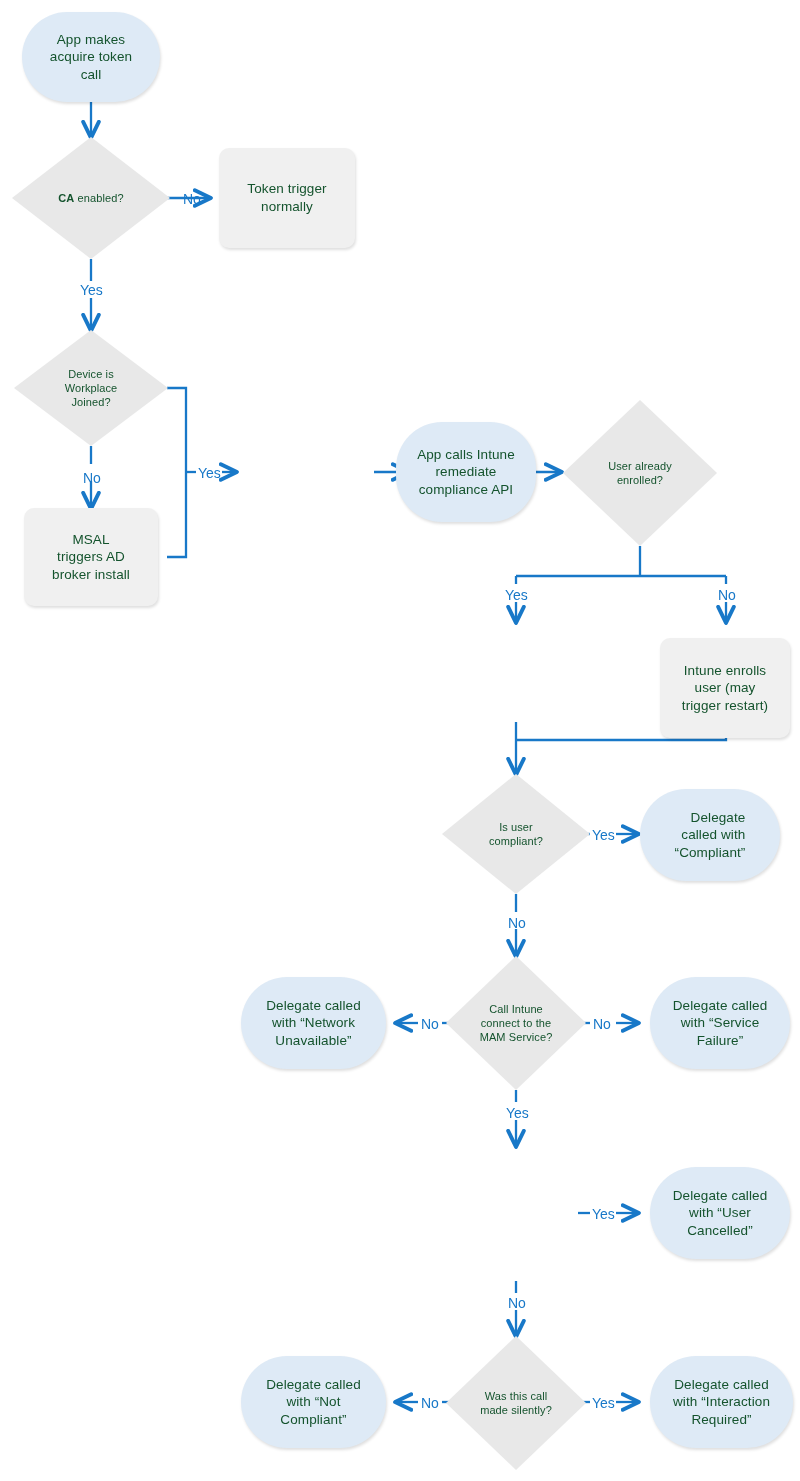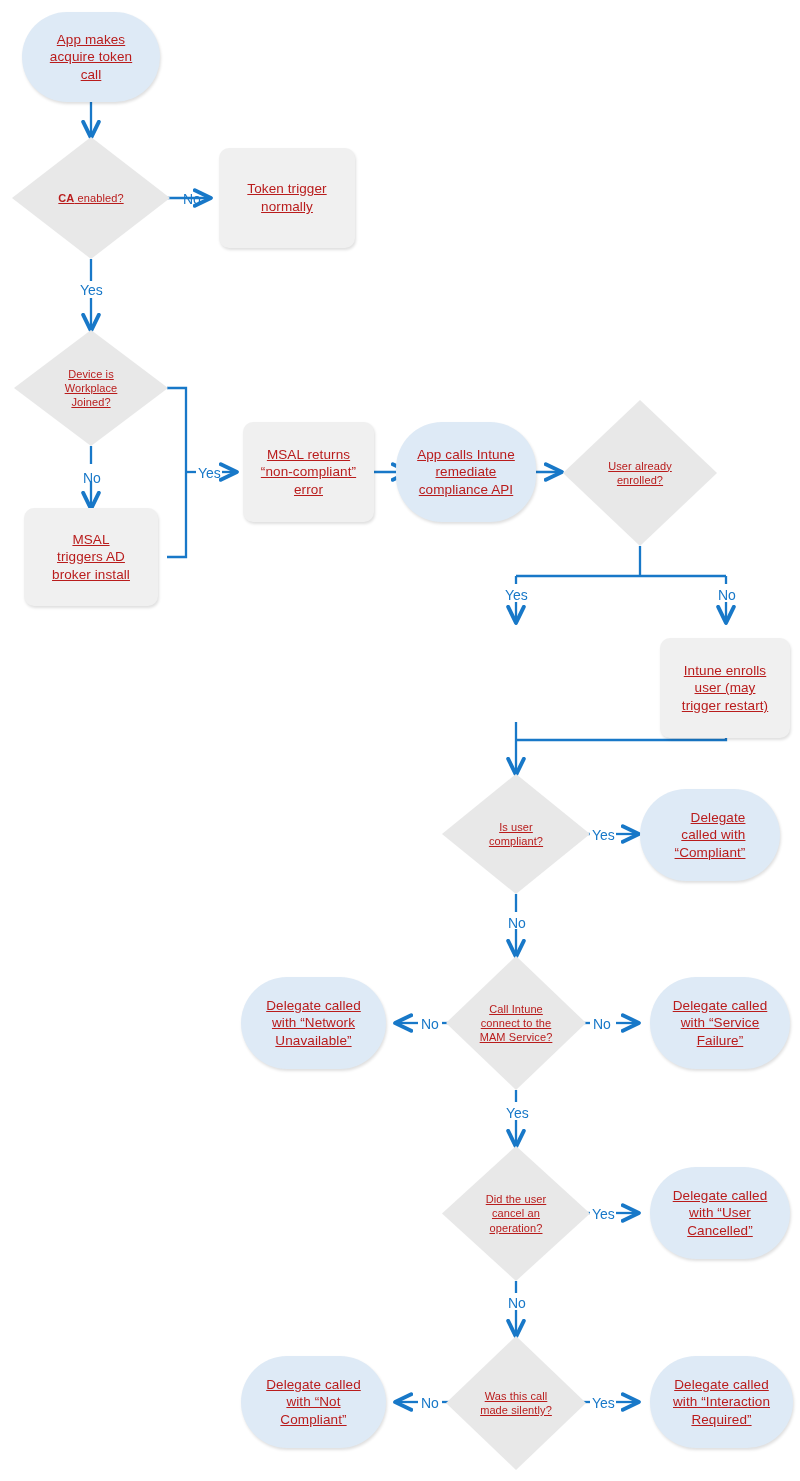--- a/index.html
+++ b/index.html
@@ -32,26 +32,25 @@
     display: flex;
     align-items: center;
     justify-content: center;
     text-align: center;
     box-sizing: border-box;
   }
   .node .txt {
     position: relative;
     z-index: 2;
     line-height: 1.30;
-    color: #b91c1c;
+    color: #14532d;
     font-size: 13.5px;
     padding: 0 6px;
     white-space: pre-line;
     letter-spacing: 0.1px;
-    text-decoration: underline;
   }
 
   
   .node.ellipse {
     background: #deeaf6;
     border-radius: 46px;
     box-shadow: 1px 2px 3px rgba(0,0,0,0.13);
   }
   
   .node.rect {
@@ -200,25 +199,20 @@
 broker install</span>
   </div>
 
   <div class="node diamond" style="left:14px; top:330px; width:154px; height:116px;">
     <span class="dia"></span>
     <span class="txt">Device is
 Workplace
 Joined?</span>
   </div>
 
-  <div class="node rect" style="left:243px; top:422px; width:131px; height:100px;">
-    <span class="txt">MSAL returns
-“non-compliant”
-error</span>
-  </div>
 
   <div class="node diamond" style="left:563px; top:400px; width:154px; height:146px;">
     <span class="dia"></span>
     <span class="txt">User already
 enrolled?</span>
   </div>
 
   <div class="node ellipse" style="left:396px; top:422px; width:140px; height:100px;">
     <span class="txt">App calls Intune
 remediate
@@ -256,26 +250,20 @@
 with “Network
 Unavailable”</span>
   </div>
 
   <div class="node ellipse" style="left:650px; top:977px; width:140px; height:92px;">
     <span class="txt">Delegate called
 with “Service
 Failure”</span>
   </div>
 
-  <div class="node diamond" style="left:442px; top:1146px; width:148px; height:135px;">
-    <span class="dia"></span>
-    <span class="txt">Did the user
-cancel an
-operation?</span>
-  </div>
 
   <div class="node ellipse" style="left:650px; top:1167px; width:140px; height:92px;">
     <span class="txt">Delegate called
 with “User
 Cancelled”</span>
   </div>
 
   <div class="node diamond" style="left:446px; top:1336px; width:140px; height:134px;">
     <span class="dia"></span>
     <span class="txt">Was this call

